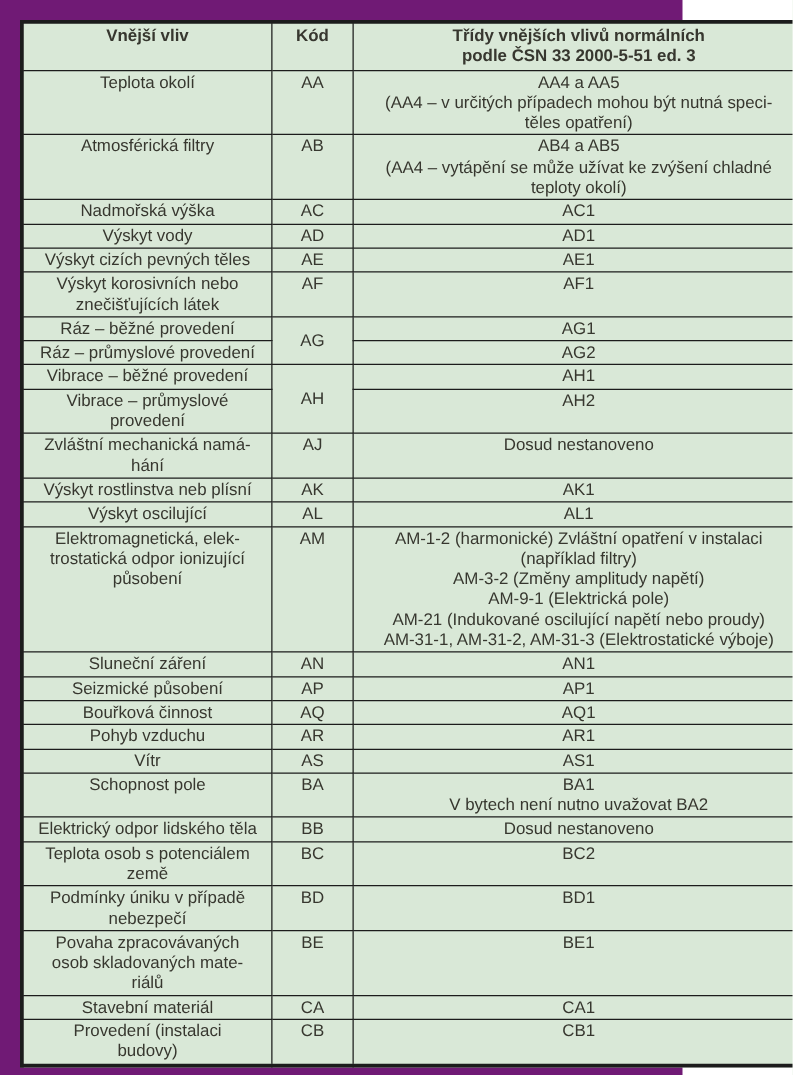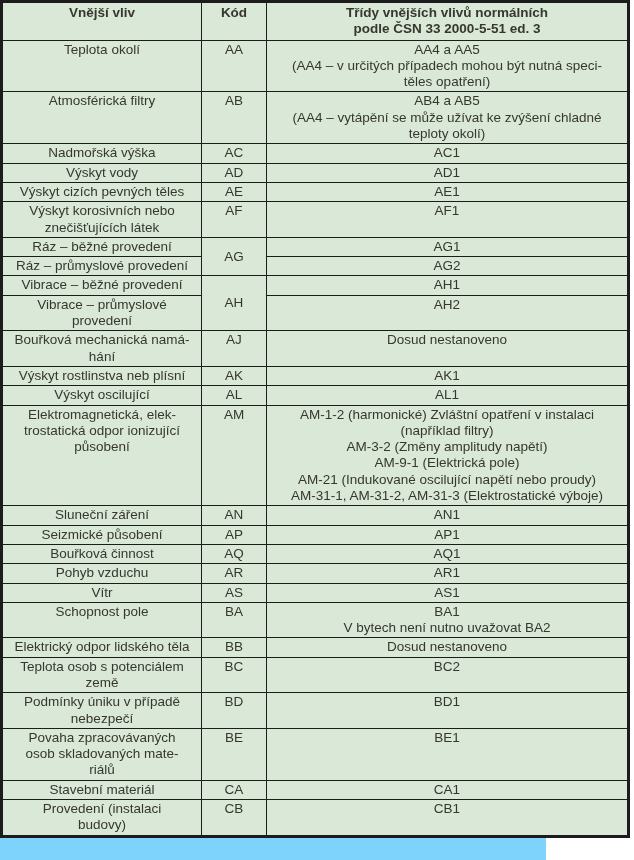--- a/index.html
+++ b/index.html
@@ -5,22 +5,22 @@
   html, body {
     margin: 0;
     padding: 0;
     background: #ffffff;
     font-family: "Liberation Sans", "DejaVu Sans", sans-serif;
   }
   .page {
     width: 546px;
     height: 860px;
     box-sizing: border-box;
-    padding: 0;
-    background: #7dd3fc;
+    padding: 16px;
+    background: #701a75;
   }
   table.vliv-table {
     border-collapse: collapse;
     table-layout: fixed;
     width: 630px;
     background: #d9e8d7;
     border: 3px solid #1c1c1c;
   }
   col.w1 { width: 200px; }
   col.w2 { width: 65px; }
@@ -110,21 +110,21 @@
         <td>Vibrace – běžné provedení</td>
         <td class="code-mid" rowspan="2">AH</td>
         <td>AH1</td>
       </tr>
       <tr>
         <td>Vibrace – průmyslové
 provedení</td>
         <td>AH2</td>
       </tr>
       <tr>
-        <td>Bouřková mechanická namá-
+        <td>Zvláštní mechanická namá-
 hání</td>
         <td>AJ</td>
         <td>Dosud nestanoveno</td>
       </tr>
       <tr>
         <td>Výskyt rostlinstva neb plísní</td>
         <td>AK</td>
         <td>AK1</td>
       </tr>
       <tr>

